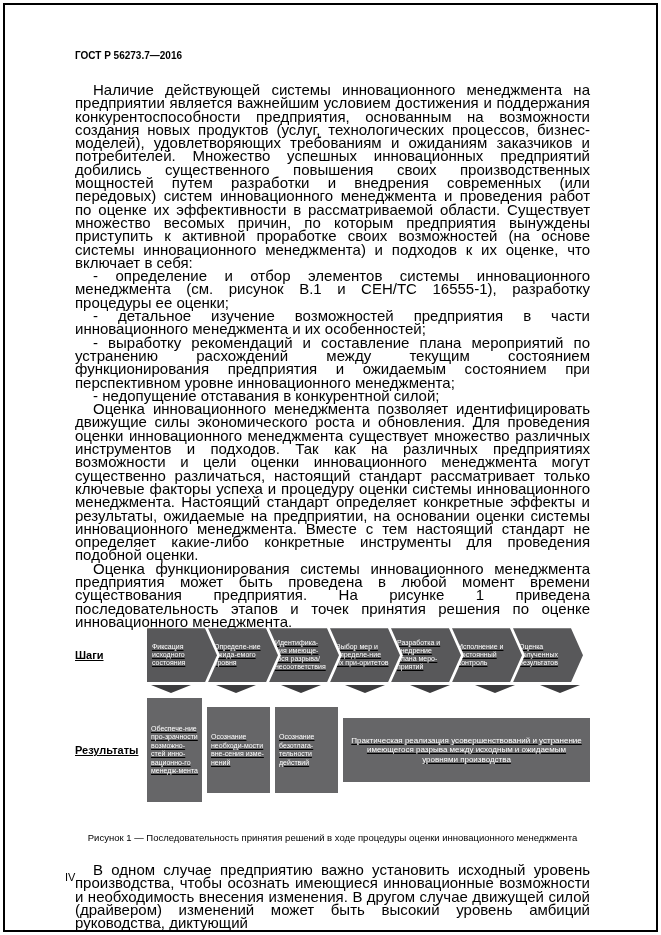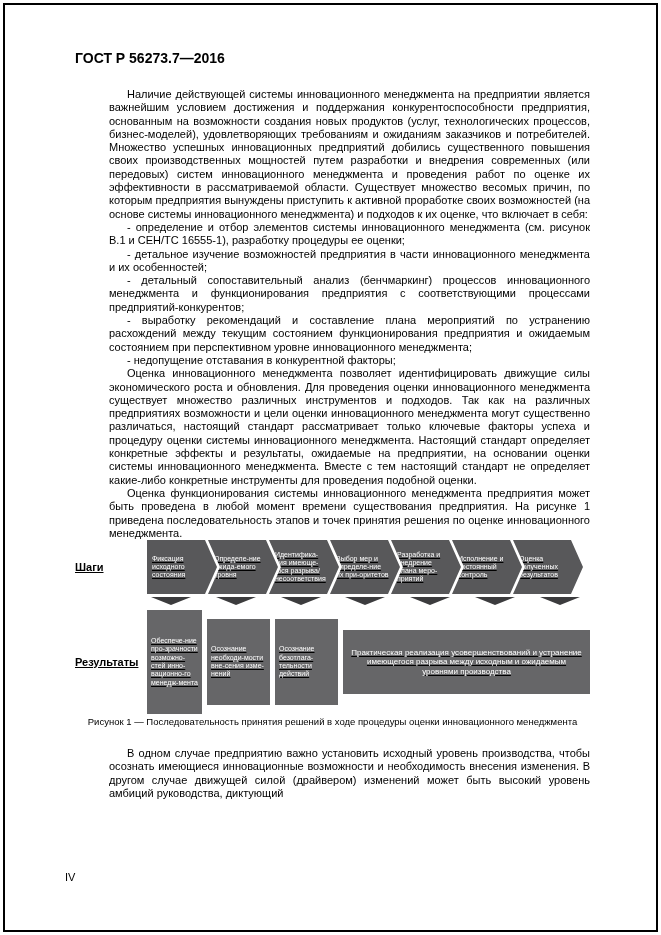--- a/index.html
+++ b/index.html
@@ -3,24 +3,24 @@
 <meta charset="utf-8">
 <style>
   * { margin:0; padding:0; box-sizing:border-box; }
   html,body { background:#fff; }
   body {
     width:661px; height:935px; position:relative; overflow:hidden;
     font-family:"Liberation Sans", sans-serif; color:#000;
   }
   .frame { position:absolute; inset:3px; border:2px solid #000; pointer-events:none; }
   .page { position:absolute; left:75px; top:50px; width:515px; }
-  .doc-header { font-size:14px; font-weight:bold; margin-bottom:22px; }
+  .doc-header { font-size:10px; font-weight:bold; margin-bottom:22px; }
   .title { font-size:13px; font-weight:bold; text-align:center; margin-bottom:16px; }
   .para {
-    font-size:11px; line-height:13.3px; text-align:justify; text-indent:18px;margin-left:34px;
+    font-size:15px; line-height:13.3px; text-align:justify; text-indent:18px;
   }
   .figure { margin-top:0; width:515px;text-decoration:underline; }
   .fig-row { display:flex; align-items:center; }
   .fig-label { width:72px; flex:0 0 72px; font-size:11px; font-weight:bold; }
   .chevrons { display:flex; flex:1; }
   .chev {
     width:70px; height:54px; flex:0 0 70px;
     background:var(--chevron,#58585a); color:#fff;
     font-size:7px; line-height:1.18;
     display:flex; align-items:center;
@@ -43,40 +43,39 @@
   .results { flex:1; display:flex; align-items:center; gap:5px; min-height:108px; }
   .rbox {
     background:var(--result_box,#666668); color:#fff;
     font-size:7px; line-height:1.2; padding:4px 4px;
     display:flex; align-items:center;
   }
   .rbox-1 { width:55px; flex:0 0 55px; height:104px; }
   .rbox-2 { width:63px; flex:0 0 63px; height:86px; }
   .rbox-3 { width:63px; flex:0 0 63px; height:86px; }
   .rbox-4 { flex:1; height:64px; font-size:8px; text-align:center; justify-content:center; padding:4px 6px; }
-  .caption { font-size:9.5px; text-align:center; margin-top:0; }
+  .caption { font-size:9.5px; text-align:center; margin-top:28px; }
   .closing { margin-top:20px; }
   .page-num { position:absolute; left:65px; bottom:52px; font-size:11px; }
 </style>
 </head>
 <body>
 
 <div class="frame"></div>
 
 <div class="page">
 
   <div class="doc-header">ГОСТ Р 56273.7—2016</div>
 
 
   <p class="para">Наличие действующей системы инновационного менеджмента на предприятии является важнейшим условием достижения и поддержания конкурентоспособности предприятия, основанным на возможности создания новых продуктов (услуг, технологических процессов, бизнес-моделей), удовлетворяющих требованиям и ожиданиям заказчиков и потребителей. Множество успешных инновационных предприятий добились существенного повышения своих производственных мощностей путем разработки и внедрения современных (или передовых) систем инновационного менеджмента и проведения работ по оценке их эффективности в рассматриваемой области. Существует множество весомых причин, по которым предприятия вынуждены приступить к активной проработке своих возможностей (на основе системы инновационного менеджмента) и подходов к их оценке, что включает в себя:</p>
   <p class="para">- определение и отбор элементов системы инновационного менеджмента (см. рисунок В.1 и СЕН/ТС 16555-1), разработку процедуры ее оценки;</p>
   <p class="para">- детальное изучение возможностей предприятия в части инновационного менеджмента и их особенностей;</p>
-  <p class="para">- детальный сопоставительный анализ (бенчмаркинг) процессов инновационного менеджмента и функционирования предприятия с соответствующими процессами предприятий-конкурентов;</p>
   <p class="para">- выработку рекомендаций и составление плана мероприятий по устранению расхождений между текущим состоянием функционирования предприятия и ожидаемым состоянием при перспективном уровне инновационного менеджмента;</p>
-  <p class="para">- недопущение отставания в конкурентной факторы;</p>
+  <p class="para">- недопущение отставания в конкурентной силой;</p>
   <p class="para">Оценка инновационного менеджмента позволяет идентифицировать движущие силы экономического роста и обновления. Для проведения оценки инновационного менеджмента существует множество различных инструментов и подходов. Так как на различных предприятиях возможности и цели оценки инновационного менеджмента могут существенно различаться, настоящий стандарт рассматривает только ключевые факторы успеха и процедуру оценки системы инновационного менеджмента. Настоящий стандарт определяет конкретные эффекты и результаты, ожидаемые на предприятии, на основании оценки системы инновационного менеджмента. Вместе с тем настоящий стандарт не определяет какие-либо конкретные инструменты для проведения подобной оценки.</p>
   <p class="para">Оценка функционирования системы инновационного менеджмента предприятия может быть проведена в любой момент времени существования предприятия. На рисунке 1 приведена последовательность этапов и точек принятия решения по оценке инновационного менеджмента.</p>
 
   <div class="figure">
 
     <div class="fig-row">
       <div class="fig-label">Шаги</div>
       <div class="chevrons">
         <div class="chev first">
             <span>Фиксация исходного состояния</span>

